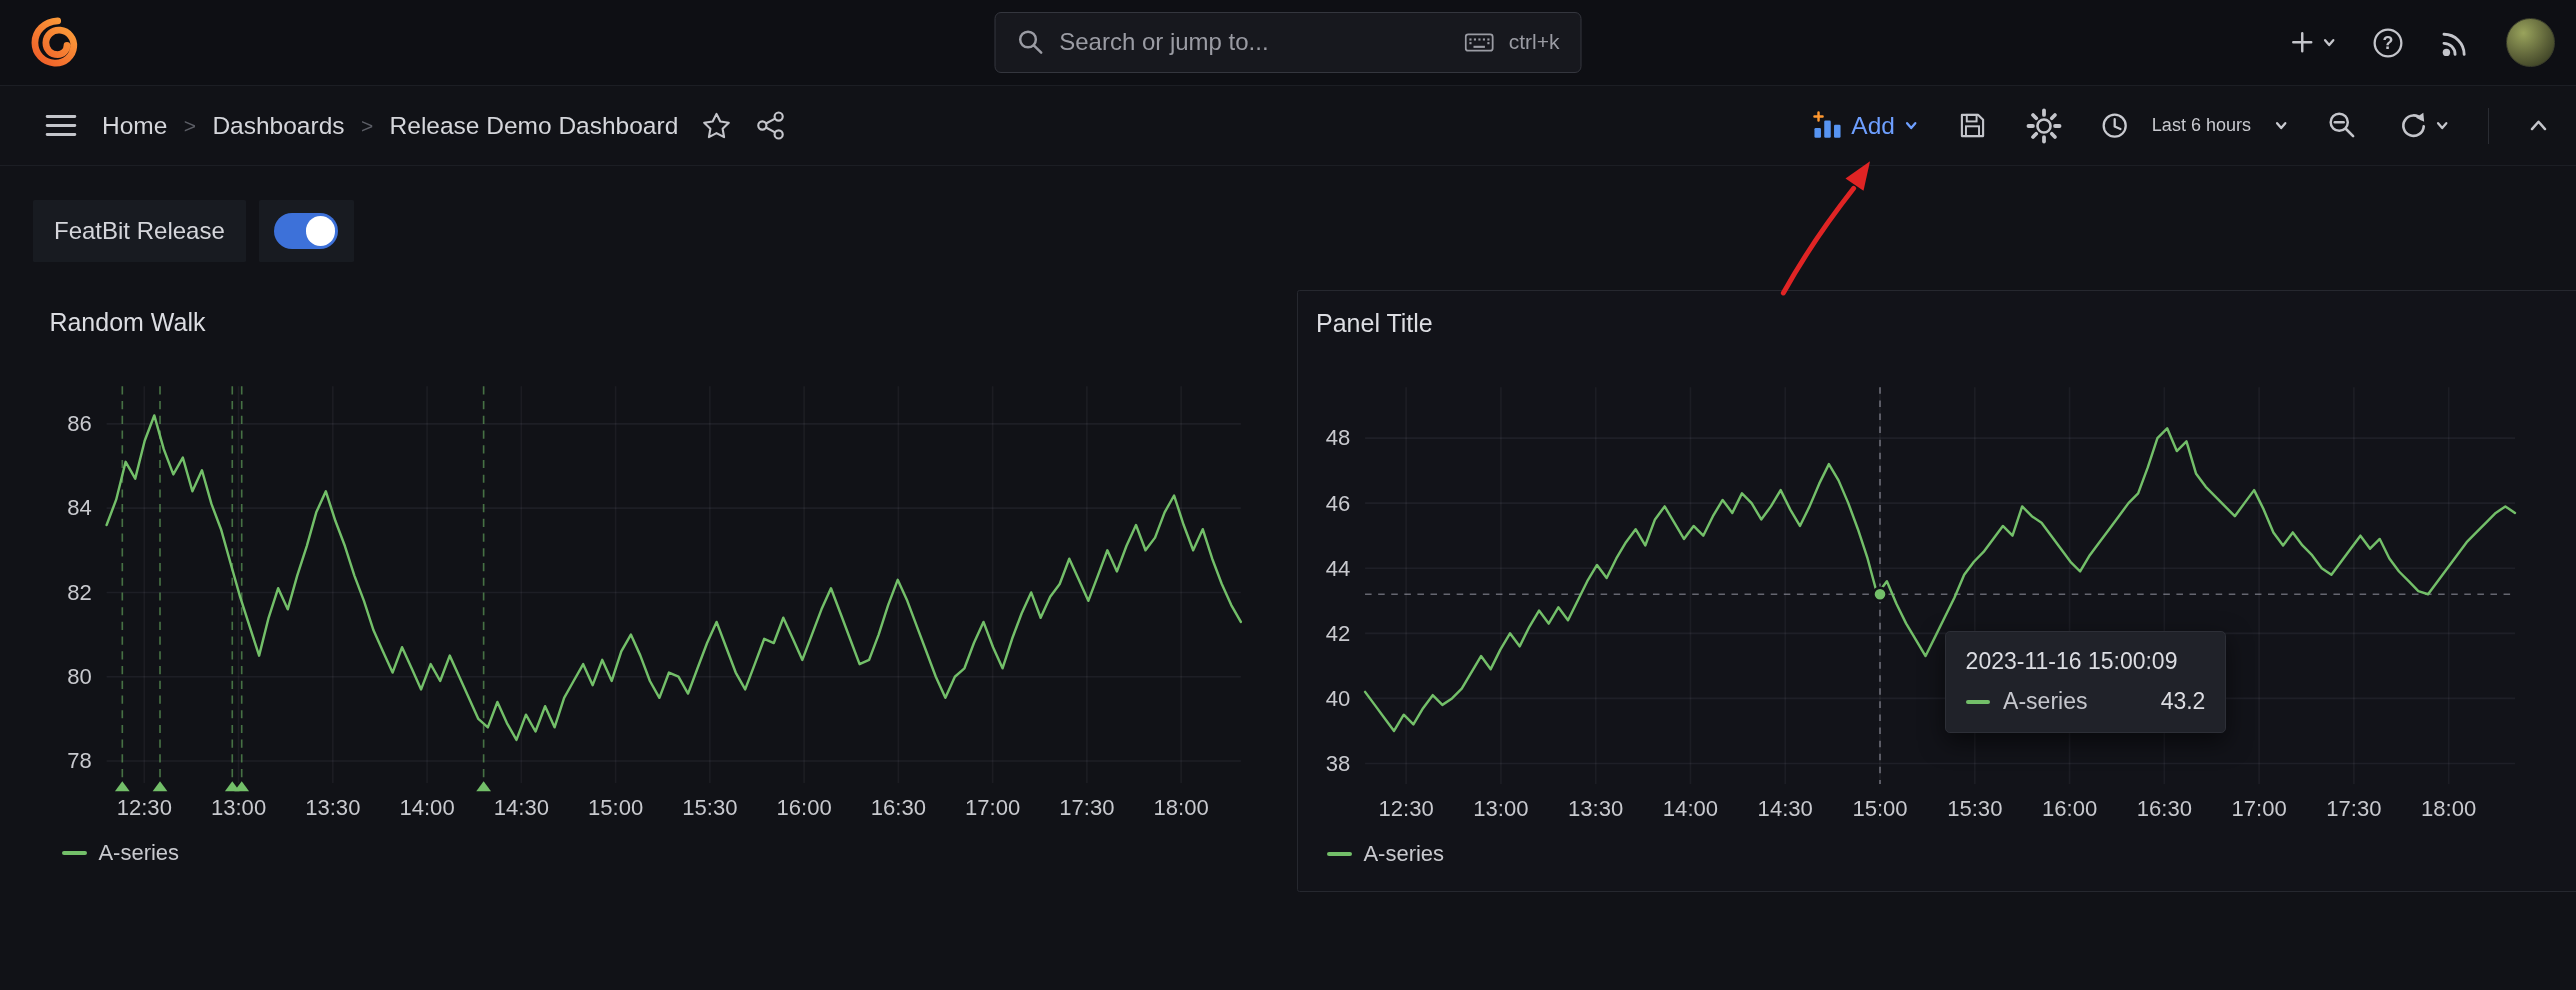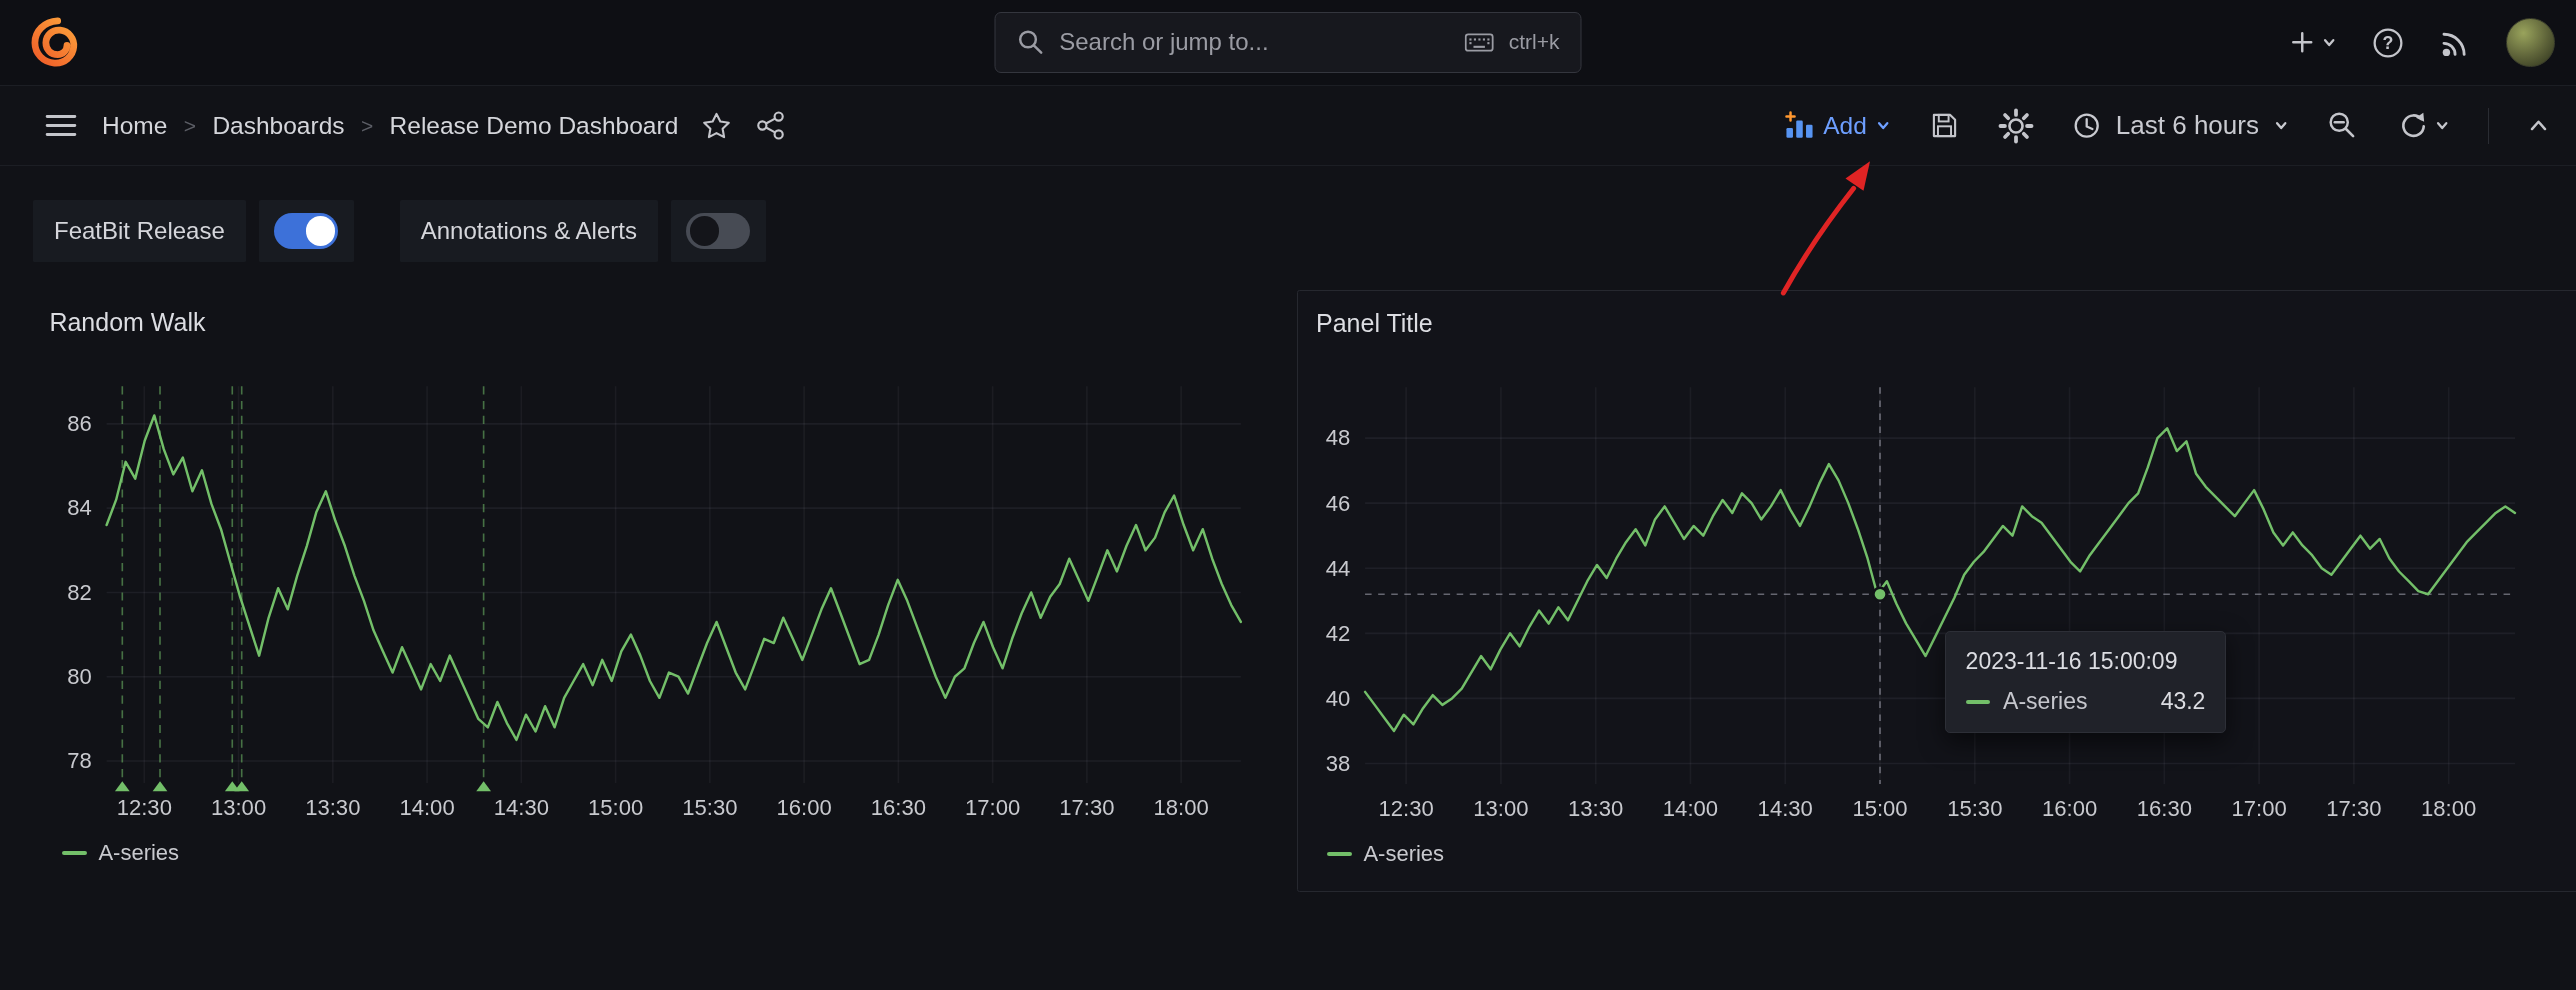--- a/index.html
+++ b/index.html
@@ -21,27 +21,27 @@
 
   
   .navbar{position:absolute;top:86px;left:0;right:0;height:79px;border-bottom:0.8px solid #1c1e24;
           display:flex;align-items:center;}
   .nav-left{display:flex;align-items:center;gap:23px;padding-left:43px;}
   .crumbs{display:flex;align-items:center;gap:16.4px;font-size:24.5px;color:#d5d6db;}
   .crumb{cursor:pointer;}
   .crumb-sep{color:#5c5e66;font-size:21px;}
   .nav-right{margin-left:auto;display:flex;align-items:center;gap:38px;padding-right:26px;text-align:center;}
   .addbtn{display:flex;align-items:center;gap:8.2px;color:#6e9fff;font-size:24.5px;font-weight:500;cursor:pointer;}
-  .timebtn{display:flex;align-items:center;gap:14px;color:#c9cad0;font-size:26px;cursor:pointer;}
+  .timebtn{display:flex;align-items:center;gap:22px;color:#c9cad0;font-size:18px;cursor:pointer;}
   .ibtn{display:flex;align-items:center;justify-content:center;cursor:pointer;}
   .rgroup{display:flex;align-items:center;gap:6.5px;}
   .vdiv{width:0.8px;height:36px;background:#2a2c33;}
 
   
-  .submenu{position:absolute;top:200px;left:33px;display:flex;align-items:flex-start;gap:46px;}
+  .submenu{position:absolute;top:200px;left:33px;display:flex;align-items:flex-start;gap:68px;flex-direction:column;}
   .ctrl{display:flex;gap:13px;}
   .chip{background:#181b21;height:62px;display:flex;align-items:center;padding:0 21px;
         font-size:24px;color:#d5d6db;border-radius:1.6px;}
   .tchip{background:#181b21;width:95px;height:62px;display:flex;align-items:center;justify-content:center;border-radius:1.6px;}
   .switch{width:64px;height:36px;border-radius:18px;position:relative;cursor:pointer;}
   .switch.on{background:#3d71d9;}
   .switch.on::after{content:"";position:absolute;right:3.3px;top:3.3px;width:29.4px;height:29.4px;border-radius:50%;background:#ffffff;}
   .switch.off{background:#474b54;}
   .switch.off::after{content:"";position:absolute;left:3.3px;top:3.3px;width:29.4px;height:29.4px;border-radius:50%;background:#14151a;}
 
@@ -240,26 +240,20 @@
         </svg>
       </div>
     </div>
   </div>
 
   <div class="submenu">
     <div class="ctrl">
       <div class="chip">FeatBit Release</div>
       <div class="tchip">
         <div class="switch on"></div>
-      </div>
-    </div>
-    <div class="ctrl">
-      <div class="chip">Annotations &amp; Alerts</div>
-      <div class="tchip">
-        <div class="switch off"></div>
       </div>
     </div>
   </div>
 
   <div class="panel" id="panel-left">
     <div class="ptitle" style="left:16.4px">Random Walk</div>
     <svg class="chart" id="chart-left" width="1243" height="491" viewBox="0 0 1520 600">
         <line x1="136.10526315789474" x2="136.10526315789474" y1="32" y2="517" stroke="rgba(204,204,220,0.06)" stroke-width="2"></line>
         <text x="136.10526315789474" y="556" text-anchor="middle" fill="#c8c9ce" font-size="27">12:30</text>
         <line x1="251.3684210526316" x2="251.3684210526316" y1="32" y2="517" stroke="rgba(204,204,220,0.06)" stroke-width="2"></line>

